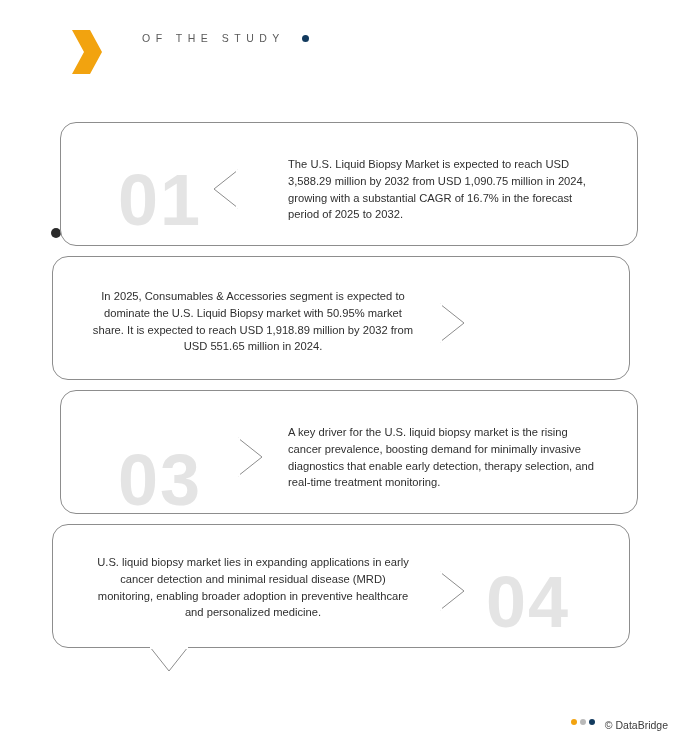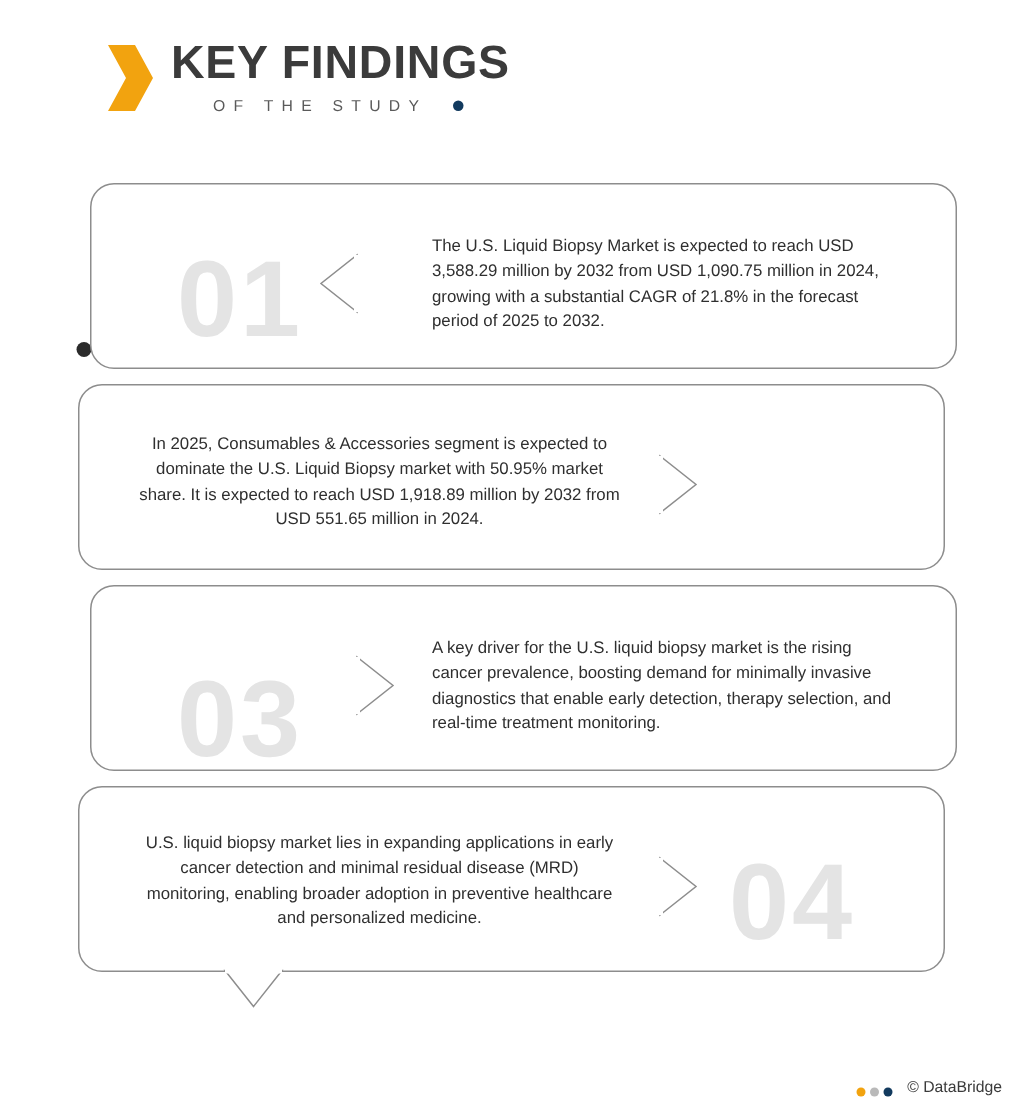--- a/index.html
+++ b/index.html
@@ -127,21 +127,21 @@
     border-radius: 50%;
     background: #2b2b2b;
   }
 
   
   .footer {
     position: absolute;
     bottom: 14px;
     right: 22px;
     display: flex;
-    align-items: flex-end;
+    align-items: flex-start;
     gap: 10px;
   }
   .dots {
     display: flex;
     align-items: center;
     gap: 3px;
   }
   .dot { width: 6px; height: 6px; border-radius: 50%; }
   .footer-text {
     font-size: 10.5px;
@@ -149,21 +149,20 @@
   }
 </style>
 </head>
 <body>
 
 <div class="header">
   <svg class="logo-arrow" viewBox="0 0 30 44">
     <polygon points="0,0 18,0 30,22 18,44 0,44 12,22" fill="#F2A30F"></polygon>
   </svg>
   <div class="title-block">
-    <div class="main-title">KEY FINDINGS</div>
     <div class="sub-title-row">
       <div class="sub-title">OF THE STUDY</div>
       <div class="sub-dot"></div>
     </div>
   </div>
 </div>
 
 <div class="diagram">
 
   <div class="start-dot"></div>
@@ -188,21 +187,21 @@
     <rect x="438" y="454" width="4" height="38" fill="#ffffff"></rect>
 
     <path d="M 150,529 L 188,529 L 169,553 Z" fill="#ffffff" stroke="#8d8d8d" stroke-width="1"></path>
     <rect x="150" y="527" width="38" height="4" fill="#ffffff"></rect>
   </svg>
 
   <div class="num num-1">01</div>
   <div class="num num-3">03</div>
   <div class="num num-4">04</div>
 
-  <div class="txt txt-1 txt-left">The U.S. Liquid Biopsy Market is expected to reach USD 3,588.29 million by 2032 from USD  1,090.75 million in 2024, growing with a substantial CAGR of 21.8% in the forecast period of 2025 to 2032.</div>
+  <div class="txt txt-1 txt-left">The U.S. Liquid Biopsy Market is expected to reach USD 3,588.29 million by 2032 from USD  1,090.75 million in 2024, growing with a substantial CAGR of 16.7% in the forecast period of 2025 to 2032.</div>
   <div class="txt txt-2 txt-right">In 2025, Consumables &amp; Accessories segment is expected to dominate the U.S. Liquid Biopsy market with 50.95% market share. It is expected to reach USD 1,918.89 million by 2032 from USD   551.65 million in 2024.</div>
   <div class="txt txt-4 txt-right">U.S. liquid biopsy market lies in expanding applications in early cancer detection and minimal residual disease (MRD) monitoring, enabling broader adoption in preventive healthcare and personalized medicine.</div>
   <div class="txt txt-3 txt-left">A key driver for the U.S. liquid biopsy market is the rising cancer prevalence, boosting demand for minimally invasive diagnostics that enable early detection, therapy selection, and real-time treatment monitoring.</div>
 </div>
 
 <div class="footer">
   <div class="dots">
     <span class="dot" style="background: rgb(242, 163, 15);"></span>
     <span class="dot" style="background: rgb(185, 185, 185);"></span>
     <span class="dot" style="background: rgb(18, 58, 94);"></span>

